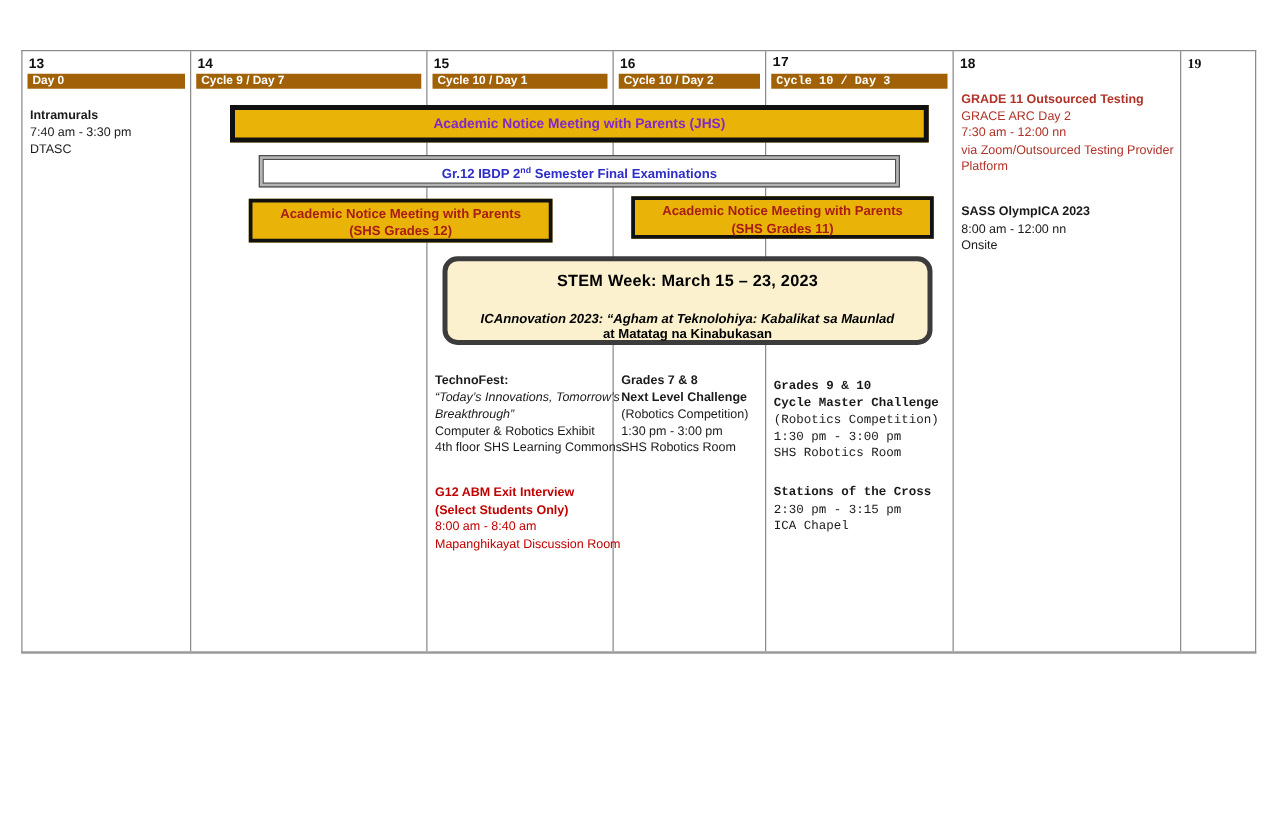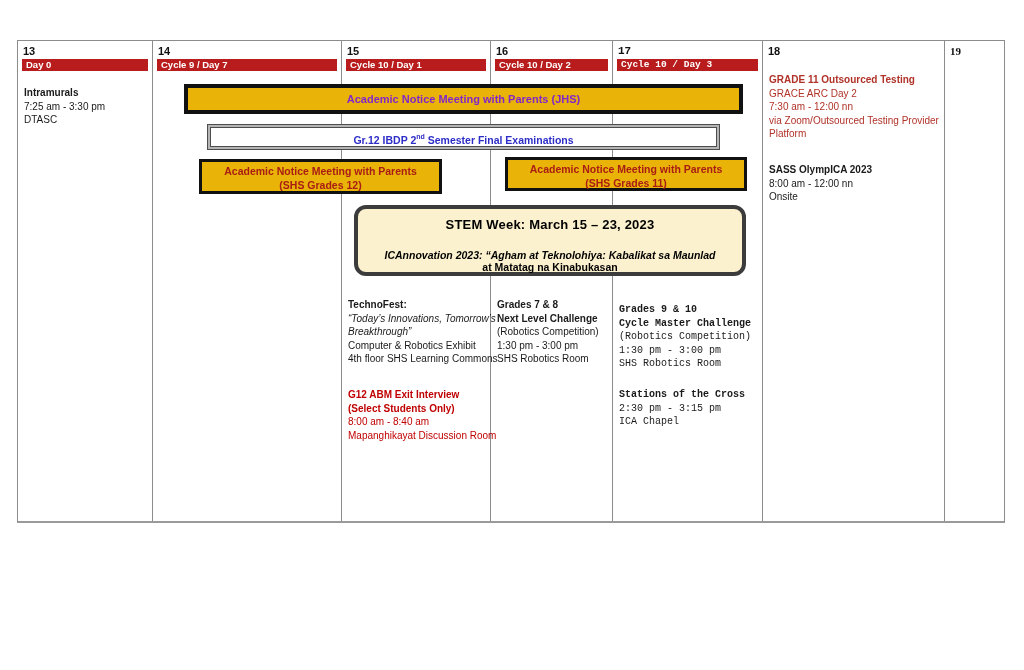--- a/index.html
+++ b/index.html
@@ -2,21 +2,21 @@
 <html><head>
 <meta charset="utf-8">
 <style>
   html,body{margin:0;padding:0;background:#ffffff;}
   body{width:1024px;height:670px;position:relative;font-family:"Liberation Sans",sans-serif;color:#1a1a1a;}
   #calendar{position:absolute;left:17px;top:40px;width:988px;height:483px;
     border:1px solid #8c8c8c;border-bottom:2px solid #9a9a9a;box-sizing:border-box;background:#fff;}
   .col{position:absolute;top:0;bottom:0;border-right:1px solid #8c8c8c;box-sizing:border-box;}
   .col.last{border-right:none;}
   .date{font-weight:bold;font-size:11px;color:#111;margin:4px 0 2px 5px;}
-  .daybar{height:12px;background:#b91c1c;color:#ffffff;font-weight:bold;font-size:9.5px;
+  .daybar{height:12px;background:#a16207;color:#ffffff;font-weight:bold;font-size:9.5px;
     line-height:12px;padding-left:4px;margin:0 4px;white-space:nowrap;overflow:hidden;}
   .block{position:absolute;left:6px;right:2px;font-size:10px;line-height:13.5px;}
   .block div{white-space:nowrap;}
   .b{font-weight:bold;}
   .i{font-style:italic;}
   .red{color:#C00000;}
   .darkred{color:#B03228;}
   .banner{position:absolute;background:#eab308;z-index:2;text-align:center;box-sizing:border-box;}
   #jhs{left:166px;top:43px;width:559px;height:30px;border:4px solid #111;
     font-size:11px;font-weight:bold;color:#8228C8;line-height:22px;}
@@ -36,21 +36,21 @@
 </head>
 <body>
 
 <div id="calendar">
 
   <div class="col" style="left:0;width:135px;">
     <div class="date">13</div>
     <div class="daybar">Day 0</div>
     <div class="block" style="top:45px;">
       <div class="b">Intramurals</div>
-      <div>7:25 am - 3:30 pm</div>
+      <div>7:40 am - 3:30 pm</div>
       <div>DTASC</div>
     </div>
   </div>
 
   <div class="col" style="left:135px;width:189px;">
     <div class="date">14</div>
     <div class="daybar">Cycle 9 / Day 7</div>
   </div>
 
   <div class="col" style="left:324px;width:149px;">

